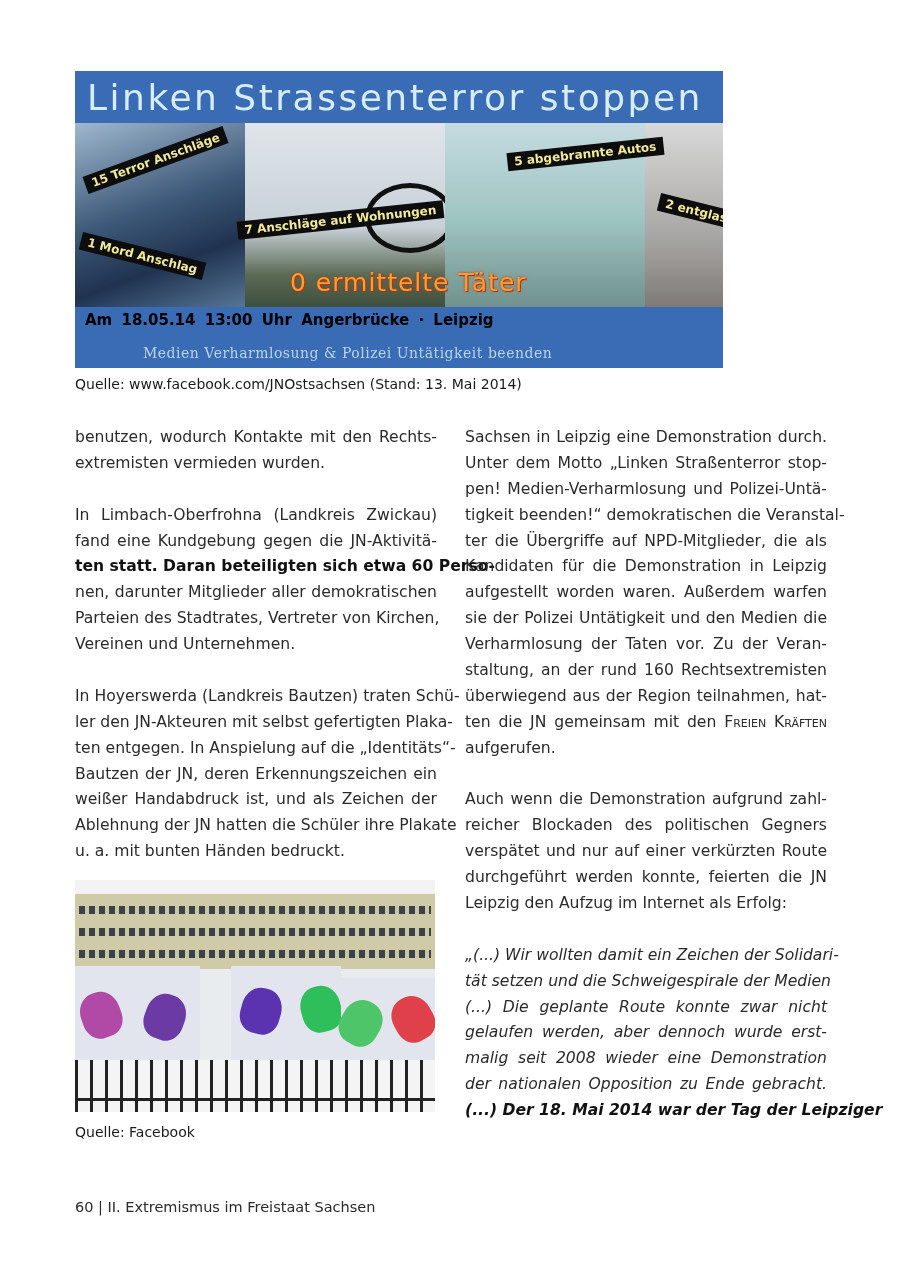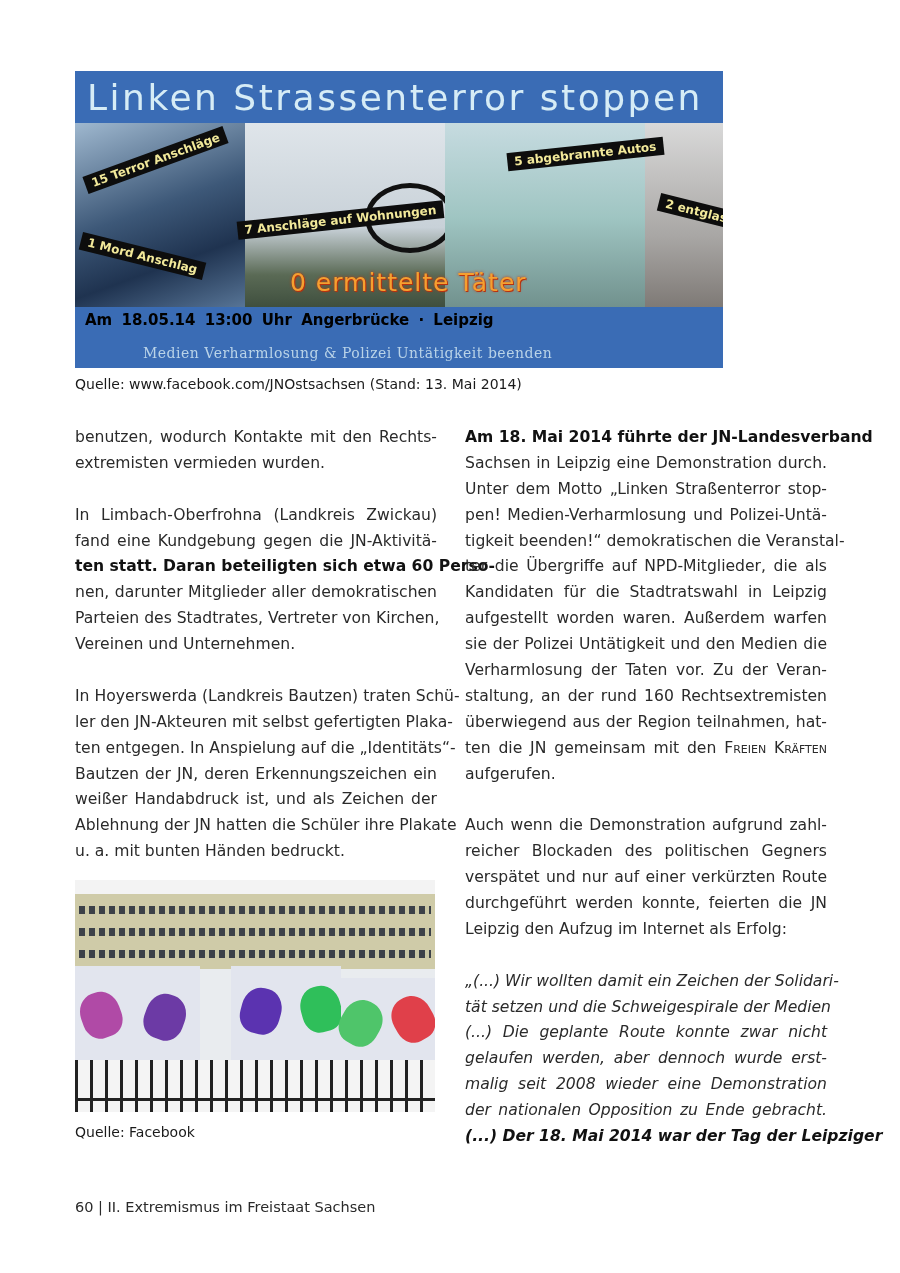--- a/index.html
+++ b/index.html
@@ -150,27 +150,26 @@
   <div class="fence">
     <div class="bars"></div>
     <div class="rail"></div>
   </div>
 </div>
 
 <div class="caption" style="left:75px;top:1124px;">Quelle: Facebook</div>
 
 <div class="col" style="left:465px;top:425px;">
   <div>
-    <span class="line strong">Am 18. Mai 2014 führte der JN-Landesverband</span>
     <span class="line">Sachsen in Leipzig eine Demonstration durch.</span>
     <span class="line">Unter dem Motto „Linken Straßenterror stop-</span>
     <span class="line">pen! Medien-Verharmlosung und Polizei-Untä-</span>
     <span class="line">tigkeit beenden!“ demokratischen die Veranstal-</span>
     <span class="line">ter die Übergriffe auf NPD-Mitglieder, die als</span>
-    <span class="line">Kandidaten für die Stadtratswahl in Leipzig</span>
+    <span class="line">Kandidaten für die Demonstration in Leipzig</span>
     <span class="line">aufgestellt worden waren. Außerdem warfen</span>
     <span class="line">sie der Polizei Untätigkeit und den Medien die</span>
     <span class="line">Verharmlosung der Taten vor. Zu der Veran-</span>
     <span class="line">staltung, an der rund 160 Rechtsextremisten</span>
     <span class="line">überwiegend aus der Region teilnahmen, hat-</span>
     <span class="line"><span>ten die JN gemeinsam mit den </span><span class="smallcaps">Freien Kräften</span></span>
     <span class="line last">aufgerufen.</span>
   </div>
   <div class="gap"></div>
   <div>

